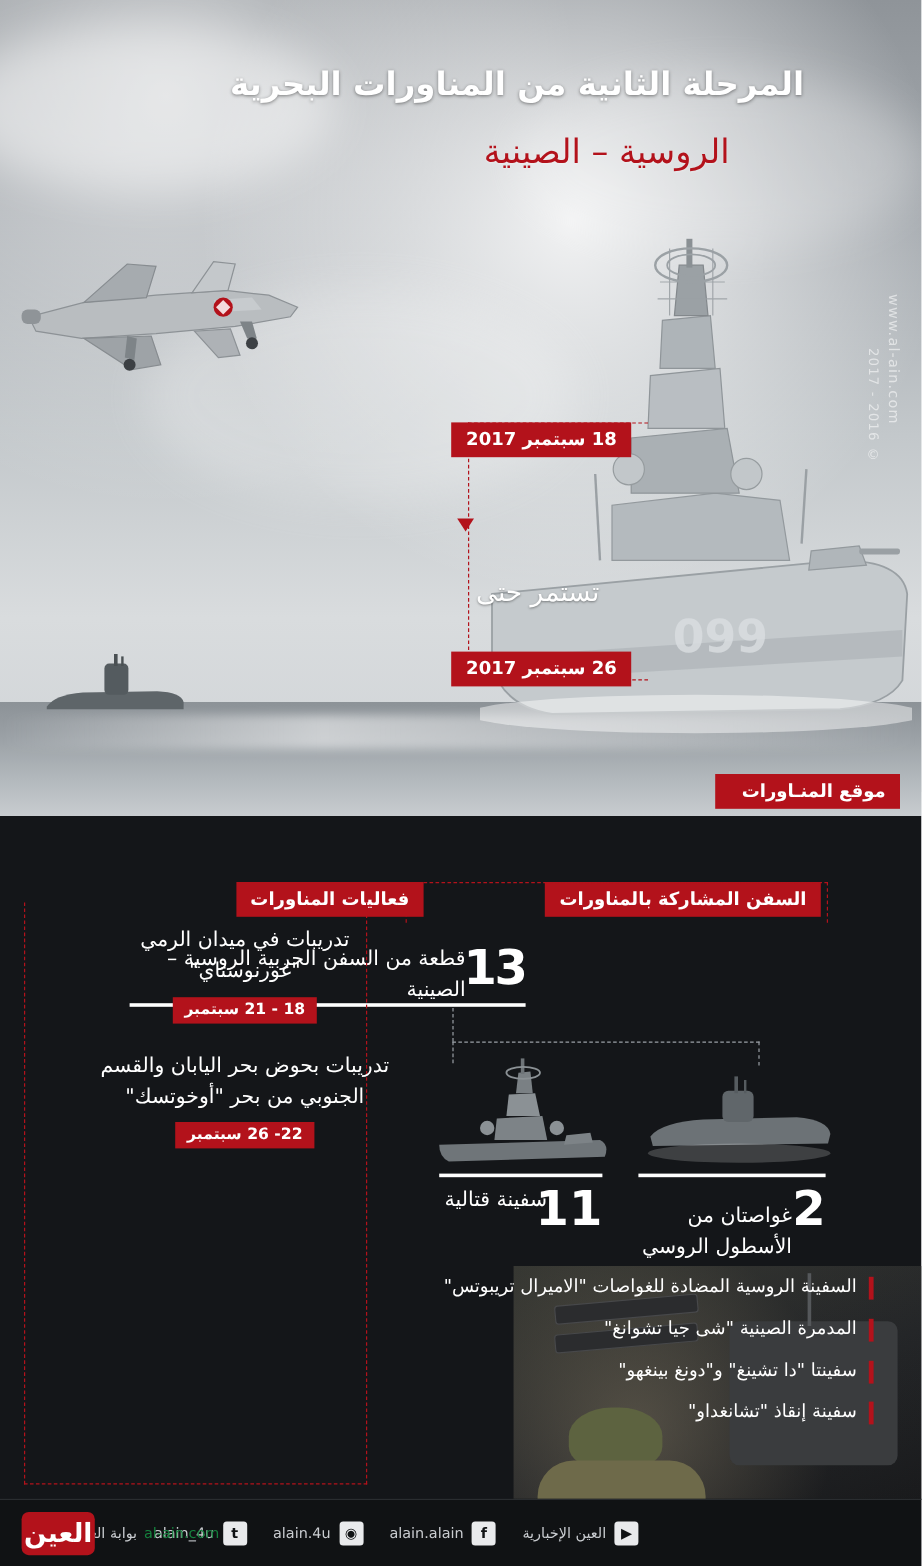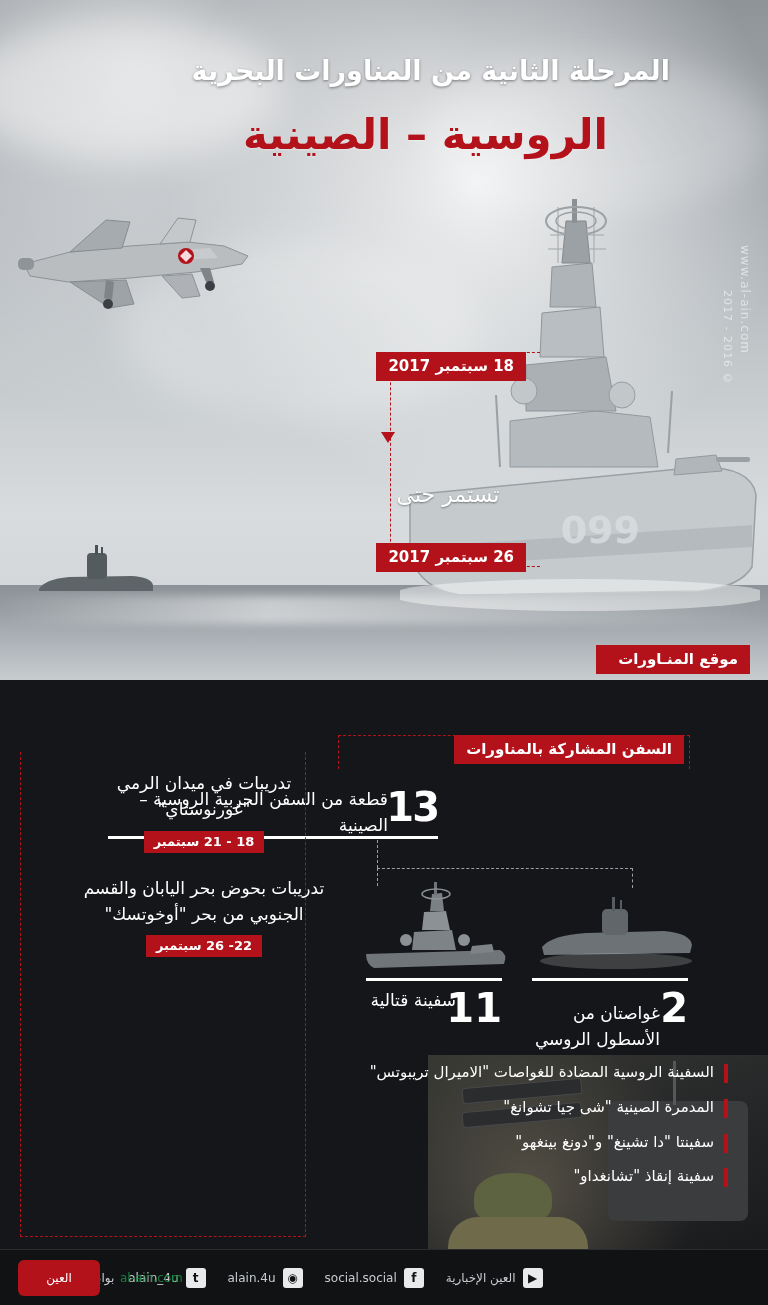--- a/index.html
+++ b/index.html
@@ -59,21 +59,21 @@
   }
 
   
   .hdr-line1 {
     position: absolute; top: 55px; right: 98px;
     font-size: 27px; font-weight: bold; color: #ffffff;
     letter-spacing: 0px; text-shadow: 0 1px 3px rgba(0,0,0,0.45);
   }
   .hdr-line2 {
     position: absolute; top: 110px; right: 160px;
-    font-size: 42px; font-weight: bold; color: #b3121b;
+    font-size: 28px; font-weight: normal; color: #b3121b;
     text-shadow: 0 1px 2px rgba(255,255,255,0.35);
   }
 
   
   .wm {
     position: absolute;
     color: rgba(255,255,255,0.55);
     font-size: 12px;
     letter-spacing: 1px;
     white-space: nowrap;
@@ -197,23 +197,23 @@
     width: 20px; height: 20px; border-radius: 3px;
     display: flex; align-items: center; justify-content: center;
     color: #101214; font-size: 12px; font-weight: bold;
     background: #e9eaec; margin-left: 7px; flex: none;
   }
   .soc-txt { color: #c9ccd0; font-size: 12px; }
   .foot-mid { color: #c9ccd0; font-size: 12px; margin-right: 14px; }
   .foot-site { color: #15803d; font-size: 12px; position: absolute; left: 120px; }
   .foot-logo {
     position: absolute; left: 18px; top: 10px;
-    width: 82px; height: 36px; background: #b3121b; border-radius: 6px;
+    width: 61px; height: 36px; background: #b3121b; border-radius: 6px;
     display: flex; align-items: center; justify-content: center;
-    color: #fff; font-size: 12px; font-weight: normal;
+    color: #fff; font-size: 22px; font-weight: bold;
   }
 
   
   .jet { position: absolute; left: 10px; top: 212px; width: 250px; height: 110px; }
   .sub { position: absolute; left: 35px; top: 545px; width: 120px; height: 55px; }
   .cruiser { position: absolute; right: 8px; top: 195px; width: 360px; height: 420px; }
 </style>
 </head>
 <body>
 
@@ -375,20 +375,21 @@
     <div class="bullet-row">
       <span class="bullet-bar"></span>
       <span class="bullet-txt">سفينتا "دا تشينغ" و"دونغ بينغهو"</span>
     </div>
     <div class="bullet-row">
       <span class="bullet-bar"></span>
       <span class="bullet-txt">سفينة إنقاذ "تشانغداو"</span>
     </div>
   </div>
 
+  <div class="tag sec-act-tag">فعاليات المناورات</div>
   <div class="dash-box" style="top:752px;right:462px;width:286px;height:485px;border-top:none;"></div>
 
   <div class="act-col">
     <div class="act-item">
       <div class="act-text">تدريبات في ميدان الرمي "غورنوستاي"</div>
       <div class="act-date">18 - 21 سبتمبر</div>
     </div>
     <div class="act-item" style="margin-top:22px;">
       <div class="act-text">تدريبات بحوض بحر اليابان والقسم الجنوبي من بحر "أوخوتسك"</div>
       <div class="act-date">22- 26 سبتمبر</div>
@@ -399,21 +400,21 @@
     <div class="foot-logo">العين</div>
     <div class="foot-site">al-ain.com</div>
 
     <div style="display:flex;align-items:center;margin-right:auto;padding-right:0;padding-left:18px;direction:rtl;">
       <div class="soc">
         <span class="soc-ico">▶</span>
         <span class="soc-txt">العين الإخبارية</span>
       </div>
       <div class="soc">
         <span class="soc-ico">f</span>
-        <span class="soc-txt">social.social</span>
+        <span class="soc-txt">alain.alain</span>
       </div>
       <div class="soc">
         <span class="soc-ico">◉</span>
         <span class="soc-txt">alain.4u</span>
       </div>
       <div class="soc">
         <span class="soc-ico">t</span>
         <span class="soc-txt">alain_4u</span>
       </div>
       <div class="foot-mid">بوابة العين الإخبارية</div>

